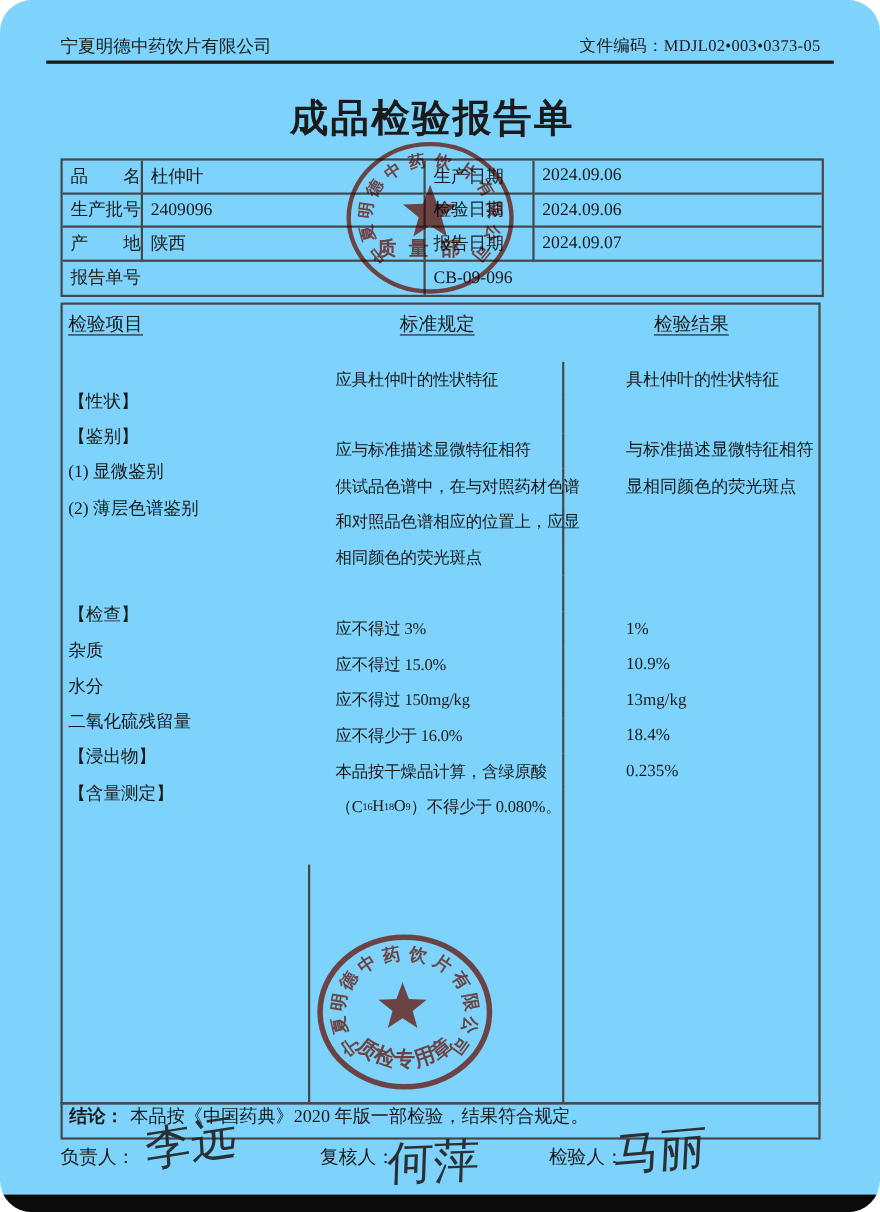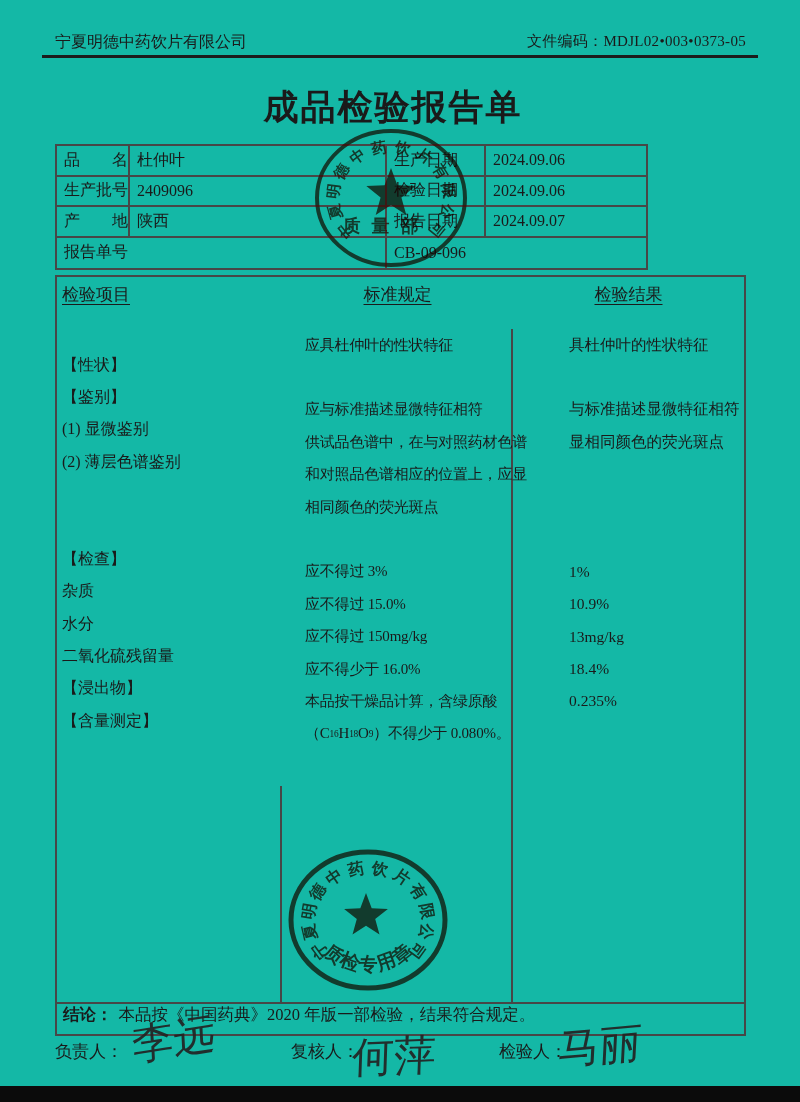--- a/index.html
+++ b/index.html
@@ -1,32 +1,32 @@
 <!DOCTYPE html>
 <html><head>
 <meta charset="utf-8">
 <style>
   :root{
     --line:#474747;
     --ink:#1a1a1a;
   }
   html,body{margin:0;padding:0;background:#ffffff;}
   .page{
-    position:relative;width:800px;height:1102px;background:#14b8a6;overflow:hidden;
-    font-family:"Liberation Serif","DejaVu Serif",serif;color:var(--ink);
+    position:relative;width:800px;height:1102px;background:#7dd3fc;overflow:hidden;
+    font-family:"Liberation Serif","DejaVu Serif",serif;color:var(--ink);border-radius:29px;
   }
   
   .hdr-left{position:absolute;left:55px;top:32px;font-size:16px;}
   .hdr-right{position:absolute;right:54px;top:32px;font-size:15px;letter-spacing:.3px;}
   .hdr-rule{position:absolute;left:42px;right:42px;top:55px;height:3px;background:#1c1c1c;}
   
   .title{position:absolute;left:0;right:14px;top:84px;text-align:center;
          font-size:35px;font-weight:bold;letter-spacing:2px;}
   
-  .info-grid{position:absolute;left:55px;top:144px;width:593px;height:126px;
+  .info-grid{position:absolute;left:55px;top:144px;width:694px;height:126px;
     box-sizing:border-box;border:2px solid var(--line);
     display:grid;grid-template-columns:73px 257px 99px 1fr;grid-template-rows:repeat(4,1fr);}
   .info-grid .c{border-right:2px solid var(--line);border-bottom:2px solid var(--line);
     display:flex;align-items:center;padding-left:7px;font-size:16px;box-sizing:border-box;
     white-space:nowrap;overflow:visible;}
   .info-grid .no-r{border-right:none;}
   .info-grid .no-b{border-bottom:none;}
   .info-grid .span2{grid-column:span 2;}
   
   .insp-grid{position:absolute;left:55px;top:275px;width:691px;height:729px;

